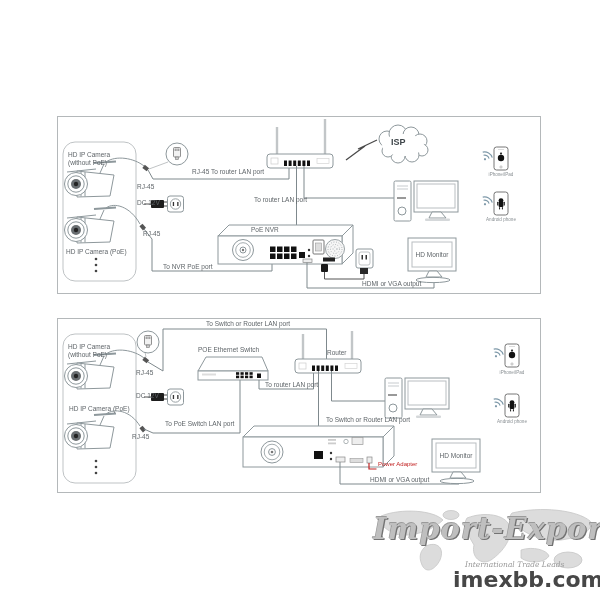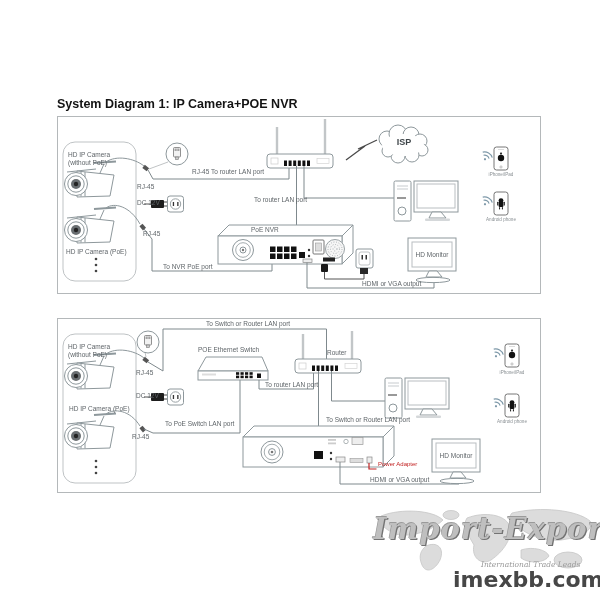--- a/index.html
+++ b/index.html
@@ -4,27 +4,27 @@
 <style>
   html,body{margin:0;padding:0;background:#fff;}
   .canvas{position:relative;width:600px;height:600px;background:#fff;overflow:hidden;
           font-family:"Liberation Sans",sans-serif;}
   svg{position:absolute;left:0;top:0;}
   .ttl{position:absolute;font:bold 12.5px "Liberation Sans",sans-serif;color:#141414;white-space:nowrap;}
   .lbl{position:absolute;font:6.5px/1.15 "Liberation Sans",sans-serif;color:#5f6569;white-space:nowrap;}
   .lbl-c{text-align:center;}
   .lbl-xs{position:absolute;font:4.6px/1.1 "Liberation Sans",sans-serif;color:#8a9094;white-space:nowrap;text-align:center;}
   .lbl-red{color:#c22323;}
-  .lbl-isp{position:absolute;font:bold 9px "Liberation Sans",sans-serif;color:#3f464a;text-align:center;}
+  .lbl-isp{position:absolute;font:bold 9px "Liberation Sans",sans-serif;color:#3f464a;}
   .logo{position:absolute;left:371px;top:506px;width:229px;height:92px;}
   .logo .l1{position:absolute;left:2px;top:6px;font:italic bold 29px "DejaVu Serif",serif;color:#bfbfbf;
             text-shadow:1.2px 1.2px 0 #737373,-0.6px -0.6px 0 #9a9a9a;white-space:nowrap;letter-spacing:1px;}
   .logo .l2{position:absolute;left:2px;top:49px;font:bold 13.5px "DejaVu Serif",serif;color:#b3b3b3;
             text-shadow:1px 1px 0 #7a7a7a;white-space:nowrap;}
-  .logo .tg{position:absolute;left:110px;top:54px;font:italic 7.5px "DejaVu Serif",serif;color:#999;white-space:nowrap;}
+  .logo .tg{position:absolute;left:94px;top:54px;font:italic 7.5px "DejaVu Serif",serif;color:#999;white-space:nowrap;}
   .logo .dm{position:absolute;left:82px;top:61px;font:bold 22px "DejaVu Sans",sans-serif;color:#474747;white-space:nowrap;}
 </style>
 </head>
 <body>
 
 <div class="canvas">
 
 <svg width="600" height="600" viewBox="0 0 600 600">
   <defs>
 
@@ -301,21 +301,20 @@
     <polygon points="453,472 450,478 466,478 461,472" fill="#fff" stroke="#8e989c"></polygon>
     <ellipse cx="457" cy="481" rx="17" ry="2.6" fill="#fff" stroke="#8e989c"></ellipse>
   </g>
 
   <use href="#wifi" transform="translate(499,351) rotate(30)"></use>
   <use href="#iphone" transform="translate(505,344)"></use>
   <use href="#wifi" transform="translate(499,401) rotate(30)"></use>
   <use href="#androidphone" transform="translate(505,394)"></use>
 </svg>
 
-<div class="ttl" style="left:57px;top:97px">System Diagram 1: IP Camera+POE NVR</div>
 <div class="lbl" style="left:68px;top:151px">HD IP Camera</div>
 <div class="lbl" style="left:68px;top:159px">(without PoE)</div>
 <div class="lbl" style="left:192px;top:168px">RJ-45 To router LAN port</div>
 <div class="lbl" style="left:137px;top:183px">RJ-45</div>
 <div class="lbl" style="left:137px;top:199px">DC 12V</div>
 <div class="lbl" style="left:143px;top:230px">RJ-45</div>
 <div class="lbl" style="left:66px;top:248px">HD IP Camera (PoE)</div>
 <div class="lbl" style="left:163px;top:263px">To NVR PoE port</div>
 <div class="lbl" style="left:254px;top:196px">To router LAN port</div>
 <div class="lbl-isp" style="left:391px;top:137px;width:26px">ISP</div>

